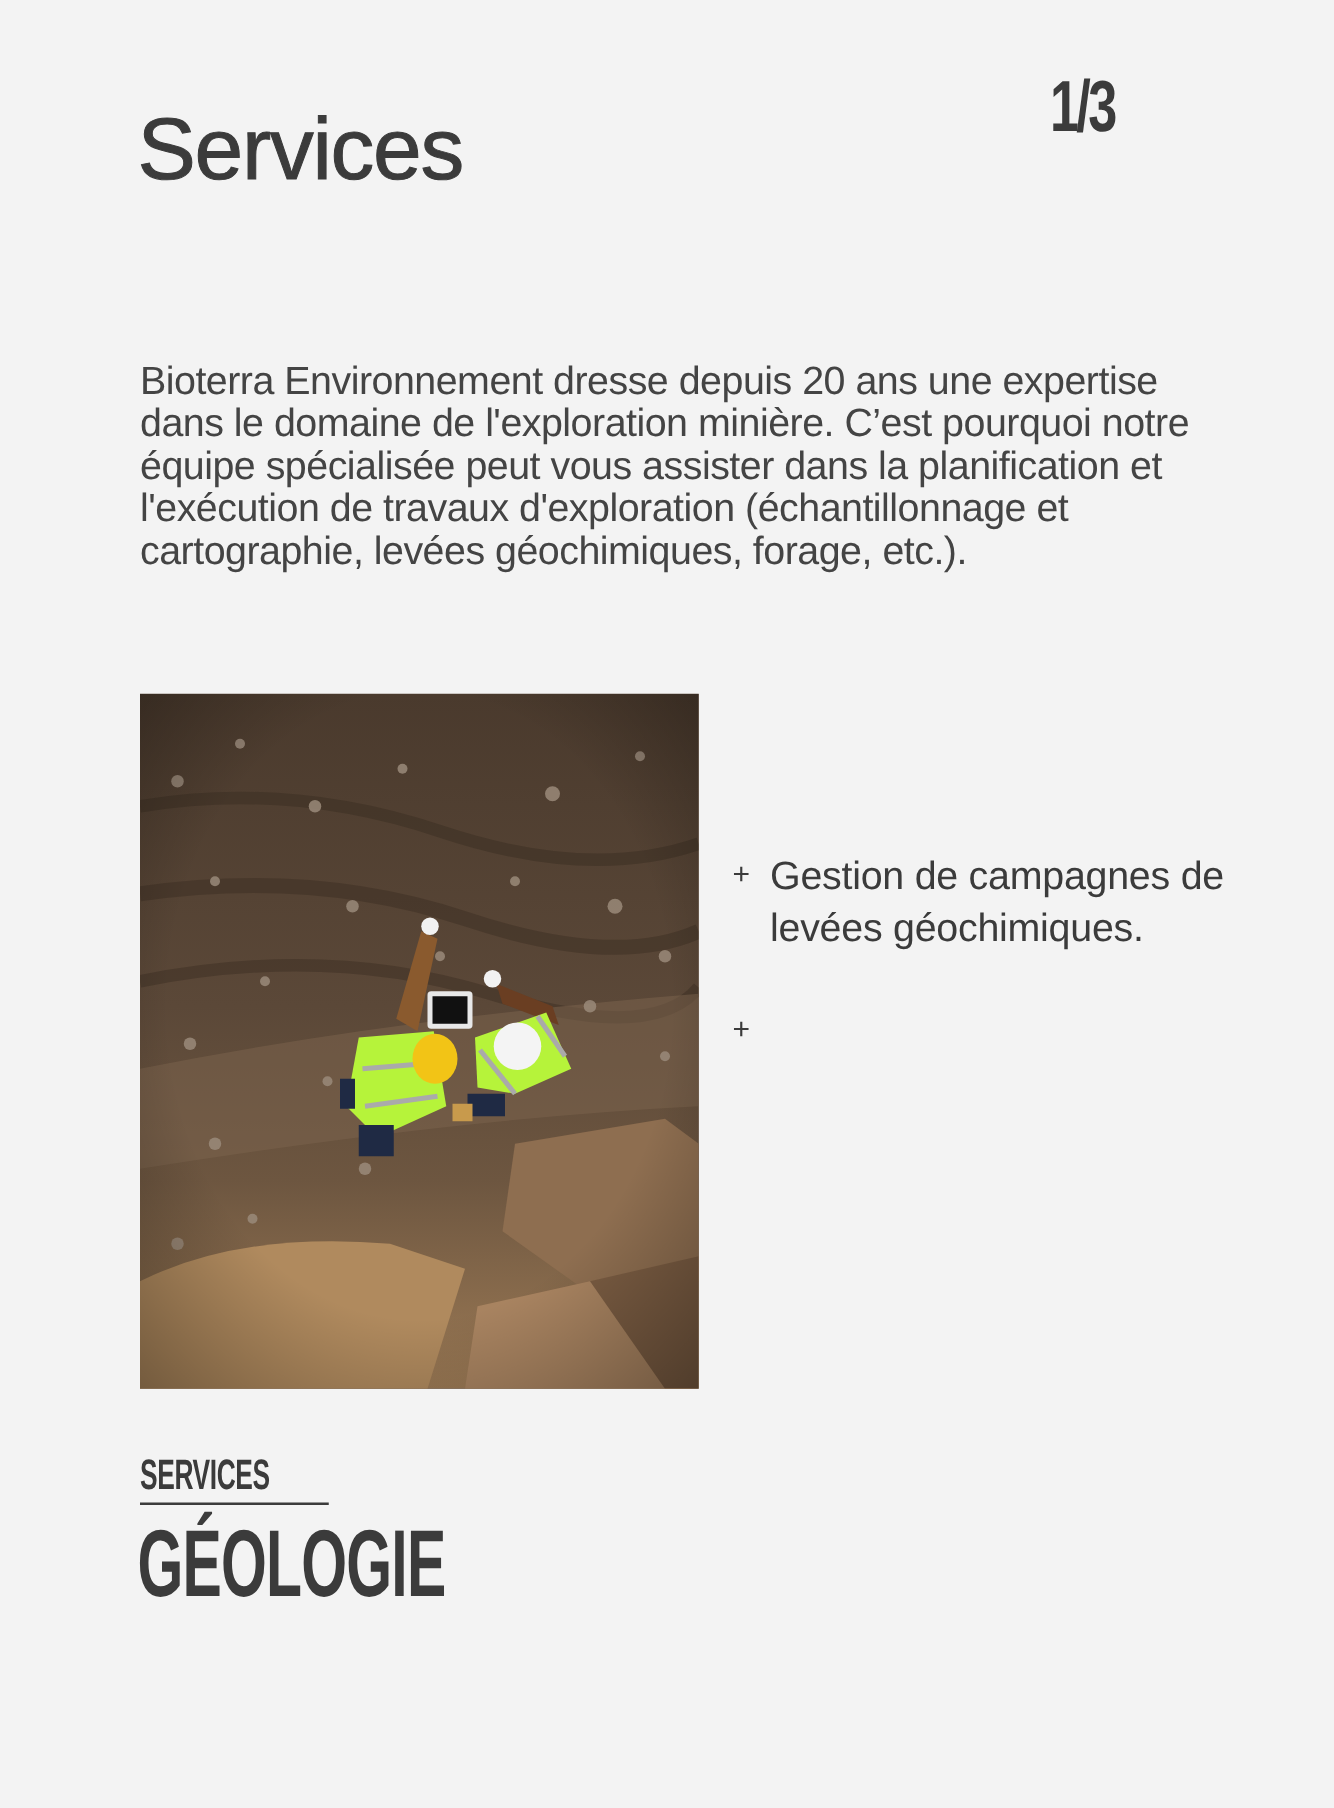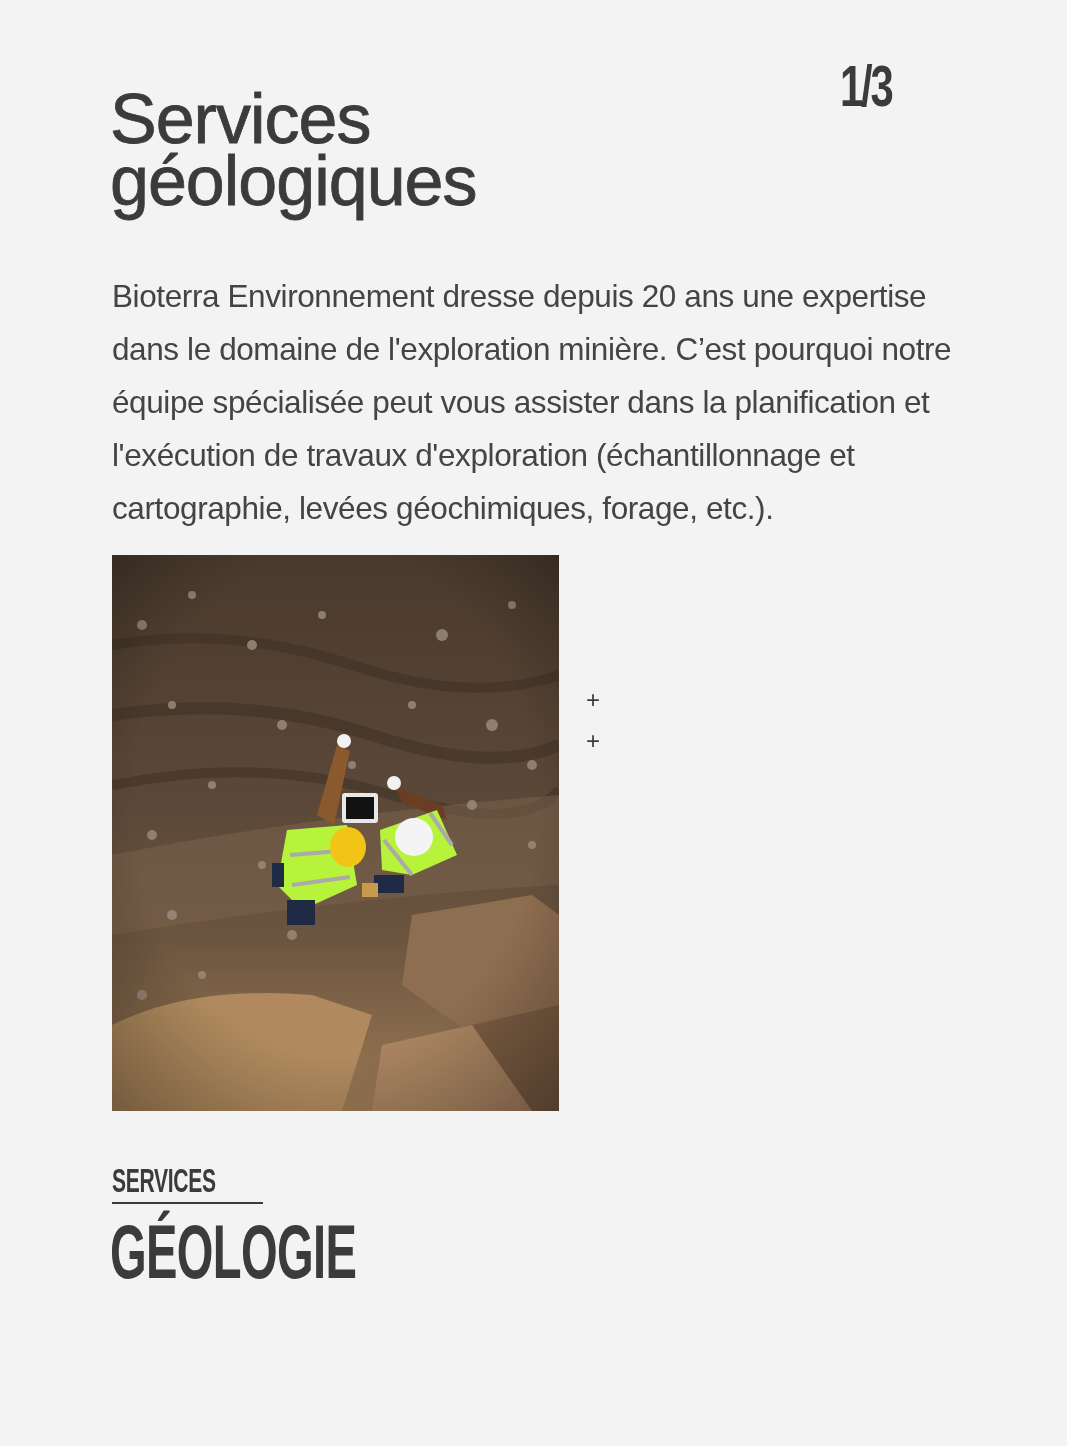--- a/index.html
+++ b/index.html
@@ -23,24 +23,24 @@
     position: absolute; left: 110px; top: 88px;
     margin: 0;
     font-family: "Liberation Sans", sans-serif;
     font-weight: 400; font-size: 70px; line-height: 62px;
     letter-spacing: -1px;
     color: #3b3b3b;
     -webkit-text-stroke: 0.8px #3b3b3b;
   }
   .title span { display: block; }
   .intro {
-    position: absolute; left: 112px; top: 270px; width: 880px;
+    position: absolute; left: 112px; top: 287px; width: 880px;
     margin: 0;
     font-family: "Liberation Sans", sans-serif;
-    font-size: 31.5px; line-height: 53px;
+    font-size: 31.5px; line-height: 34px;
     letter-spacing: -0.4px;
     color: #444;
   }
   .photo {
     position: absolute; left: 112px; top: 555px;
     width: 447px; height: 556px;
     overflow: hidden;
     background: #5a4636;
   }
   .photo svg { display: block; }
@@ -83,21 +83,20 @@
     color: #3b3b3b;
   }
 </style>
 </head>
 <body>
 
 <div class="page-counter">1/3</div>
 
 <h1 class="title">
   <span>Services</span>
-  <span>géologiques</span>
 </h1>
 
 <p class="intro">Bioterra Environnement dresse depuis 20 ans une expertise dans le domaine de l'exploration minière. C’est pourquoi notre équipe spécialisée peut vous assister dans la planification et l'exécution de travaux d'exploration (échantillonnage et cartographie, levées géochimiques, forage, etc.).</p>
 
 <div class="photo" title="Aerial view of two geologists in hard hats (yellow and white) and hi-vis vests pointing across a rocky excavation site while holding a tablet">
   <svg width="447" height="556" viewBox="0 0 447 556" xmlns="http://www.w3.org/2000/svg">
     <defs>
       <linearGradient id="ground" x1="0" y1="0" x2="0" y2="1">
         <stop offset="0" stop-color="#4a3a2d"></stop>
         <stop offset="0.45" stop-color="#5b4838"></stop>
@@ -166,20 +165,21 @@
     <circle cx="302" cy="282" r="19" fill="#f4f4f4"></circle>
     <rect x="262" y="320" width="30" height="18" fill="#1f2a44"></rect>
     <rect x="250" y="328" width="16" height="14" fill="#c89a4c"></rect>
     <rect width="447" height="556" fill="url(#vign)"></rect>
   </svg>
 </div>
 
 <ul class="bullets">
   <li class="bullet">
     <span class="plus">+</span>
+    <span>Gestion de campagnes de levées géochimiques.</span>
   </li>
   <li class="bullet">
     <span class="plus">+</span>
   </li>
 </ul>
 
 <div class="footer-kicker">SERVICES</div>
 <div class="footer-rule"></div>
 <div class="footer-title">GÉOLOGIE</div>
 

